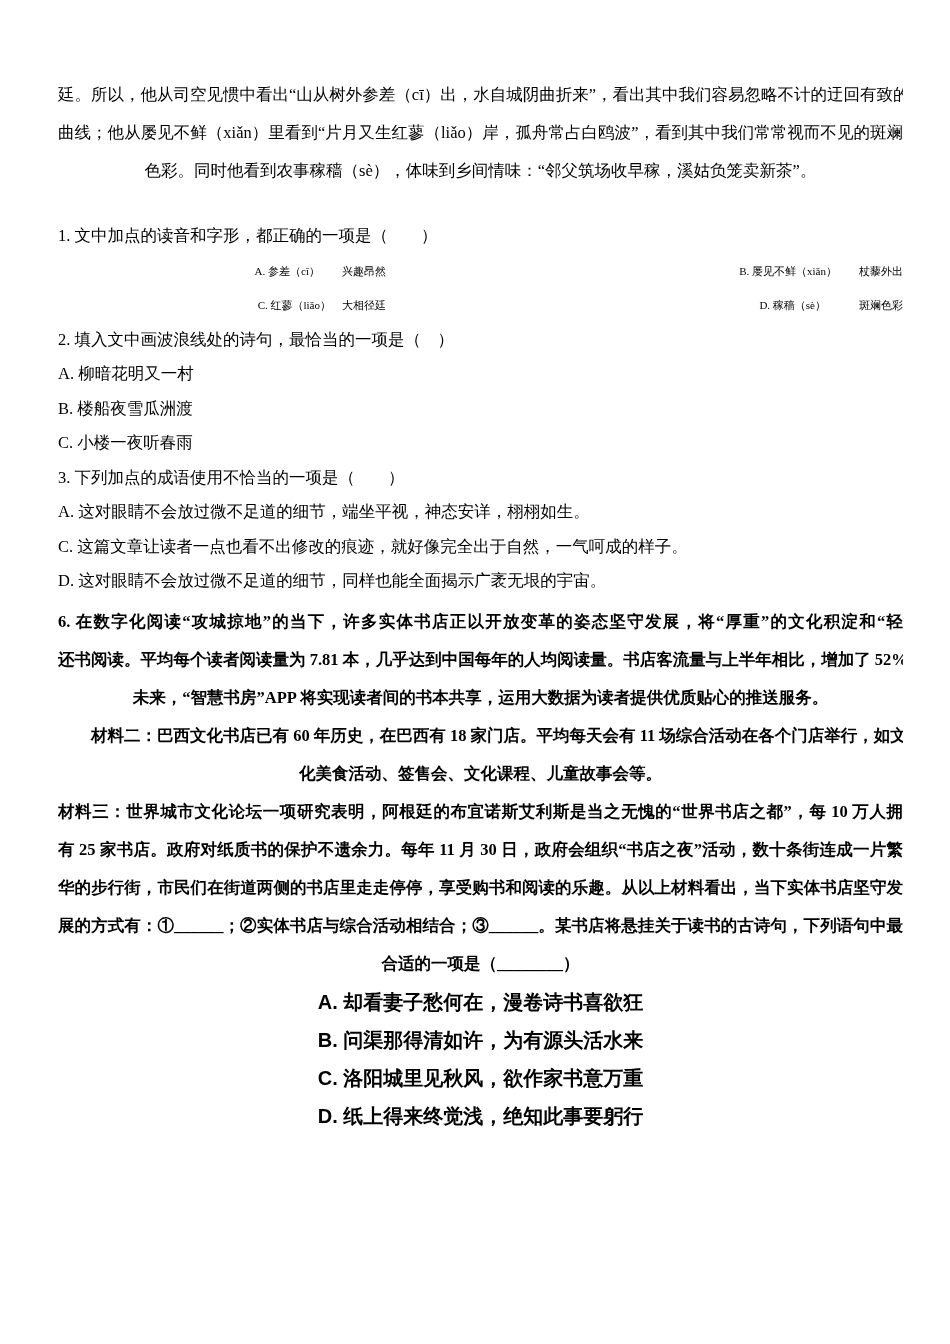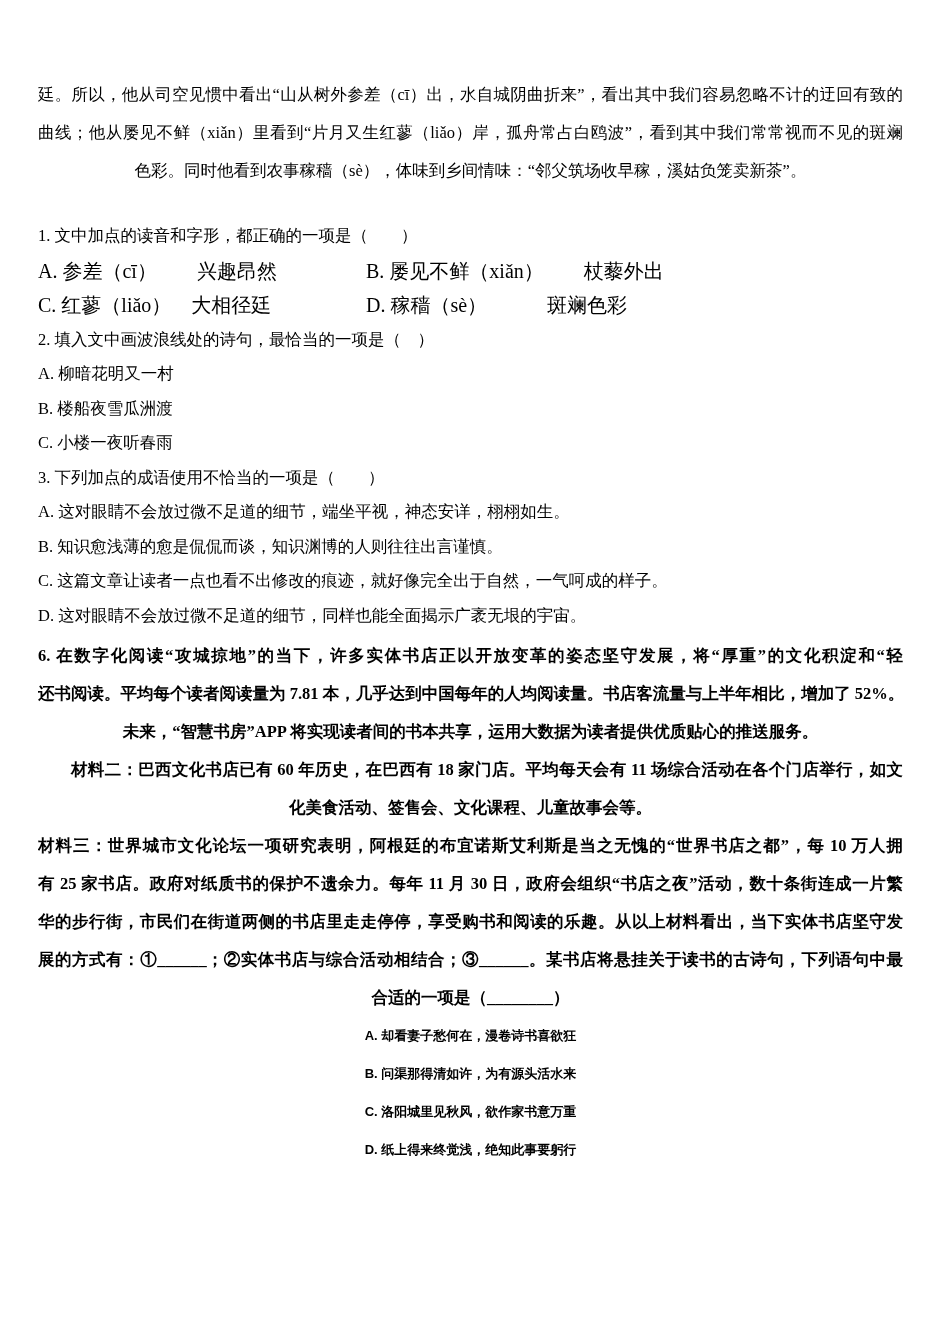--- a/index.html
+++ b/index.html
@@ -7,47 +7,47 @@
   html, body { background: #ffffff; }
   body {
     width: 950px; height: 1344px;
     font-family: "Liberation Serif", "DejaVu Serif", serif;
     color: #000000;
     position: relative;
     overflow: hidden;
   }
   .page {
     width: 950px; height: 1320px;
-    padding: 76px 47px 0 38px;
+    padding: 76px 47px 0 58px;
     background: #ffffff;
     overflow: hidden;
   }
   .ln {
     font-size: 16.5px;
     white-space: nowrap;
     overflow: hidden;
   }
   .lh38 { line-height: 38px; height: 38px; text-align: center; }
   .lh34 { line-height: 34.5px; height: 34.5px; }
   
   .just { text-align: justify; text-align-last: justify; }
   .ind  { text-indent: 2em; }
   .sec-q1 { margin-top: 29px; }
   .sec-q6 { margin-top: 4px; }
   .bold { font-weight: bold; }
   .optrow { display: grid; grid-template-columns: 328px 1fr; }
   .optcell {
-    font-size: 20px;
+    font-size: 11px;
     line-height: 34.5px; height: 34.5px;
-    white-space: nowrap; overflow: hidden;
+    white-space: nowrap; overflow: hidden; text-align: right;
   }
   .heiti {
     font-family: "Liberation Sans", "DejaVu Sans", sans-serif;
     font-weight: bold;
-    font-size: 13px;
+    font-size: 20px;
   }
 </style>
 </head>
 <body>
 
 <div class="page">
 
   <section>
     <div class="ln lh38 just">廷。所以，他从司空见惯中看出“山从树外参差（cī）出，水自城阴曲折来”，看出其中我们容易忽略不计的迂回有致的</div>
     <div class="ln lh38 just">曲线；他从屡见不鲜（xiǎn）里看到“片月又生红蓼（liǎo）岸，孤舟常占白鸥波”，看到其中我们常常视而不见的斑斓</div>
@@ -69,21 +69,20 @@
   <section>
     <div class="ln lh34">2. 填入文中画波浪线处的诗句，最恰当的一项是（　）</div>
     <div class="ln lh34">A. 柳暗花明又一村</div>
     <div class="ln lh34">B. 楼船夜雪瓜洲渡</div>
     <div class="ln lh34">C. 小楼一夜听春雨</div>
   </section>
 
   <section>
     <div class="ln lh34">3. 下列加点的成语使用不恰当的一项是（　　）</div>
     <div class="ln lh34">A. 这对眼睛不会放过微不足道的细节，端坐平视，神态安详，栩栩如生。</div>
-    <div class="ln lh34">B. 知识愈浅薄的愈是侃侃而谈，知识渊博的人则往往出言谨慎。</div>
     <div class="ln lh34">C. 这篇文章让读者一点也看不出修改的痕迹，就好像完全出于自然，一气呵成的样子。</div>
     <div class="ln lh34">D. 这对眼睛不会放过微不足道的细节，同样也能全面揭示广袤无垠的宇宙。</div>
   </section>
 
   <section class="sec-q6 bold">
     <div class="ln lh38 just">6. 在数字化阅读“攻城掠地”的当下，许多实体书店正以开放变革的姿态坚守发展，将“厚重”的文化积淀和“轻</div>
 
     <div class="ln lh38 just">还书阅读。平均每个读者阅读量为 7.81 本，几乎达到中国每年的人均阅读量。书店客流量与上半年相比，增加了 52%。</div>
     <div class="ln lh38">未来，“智慧书房”APP 将实现读者间的书本共享，运用大数据为读者提供优质贴心的推送服务。</div>
 

